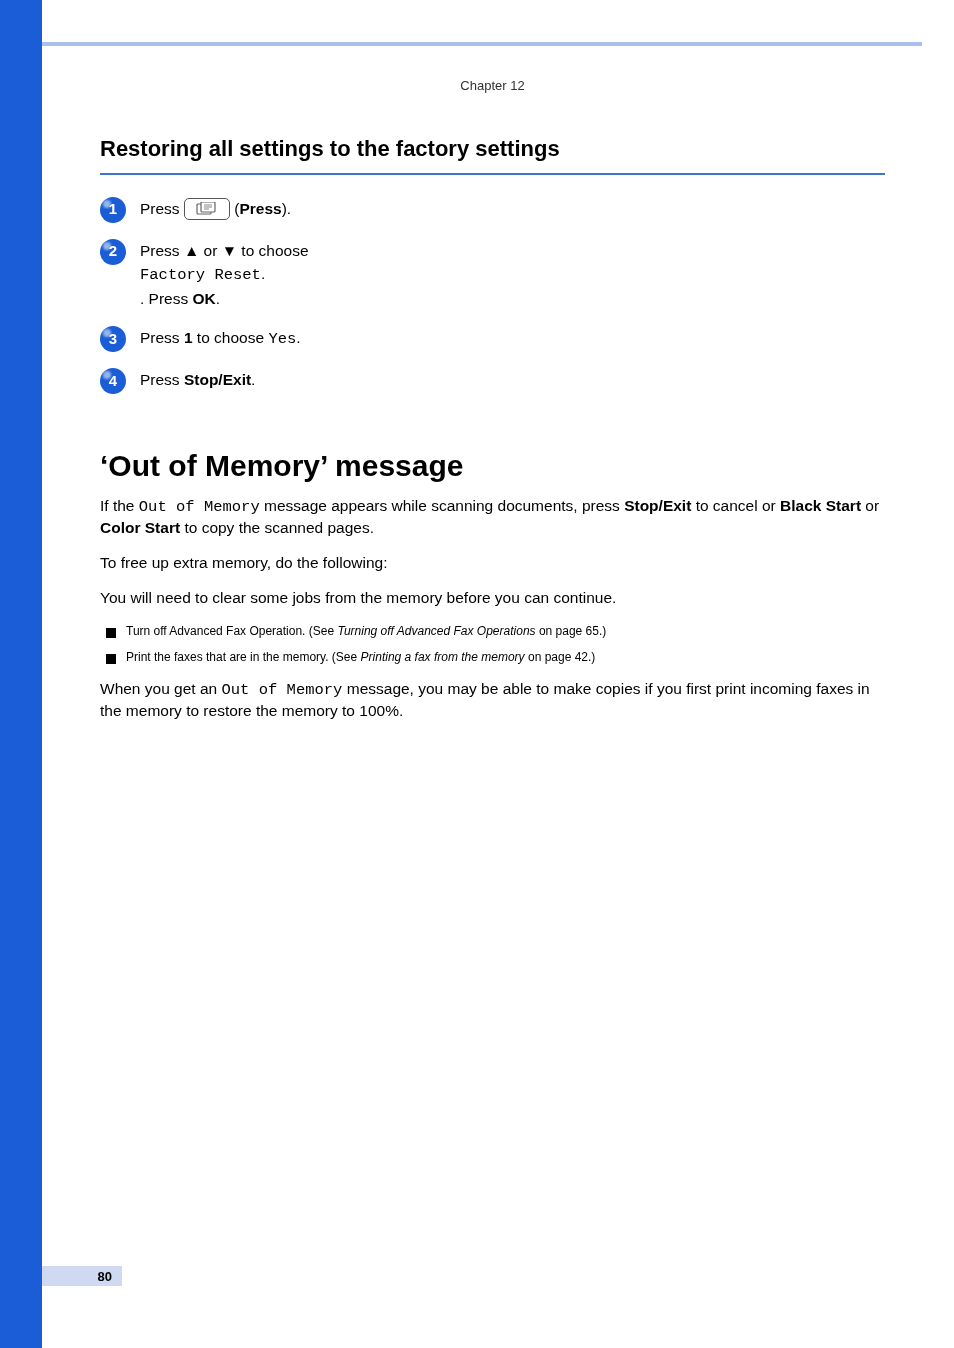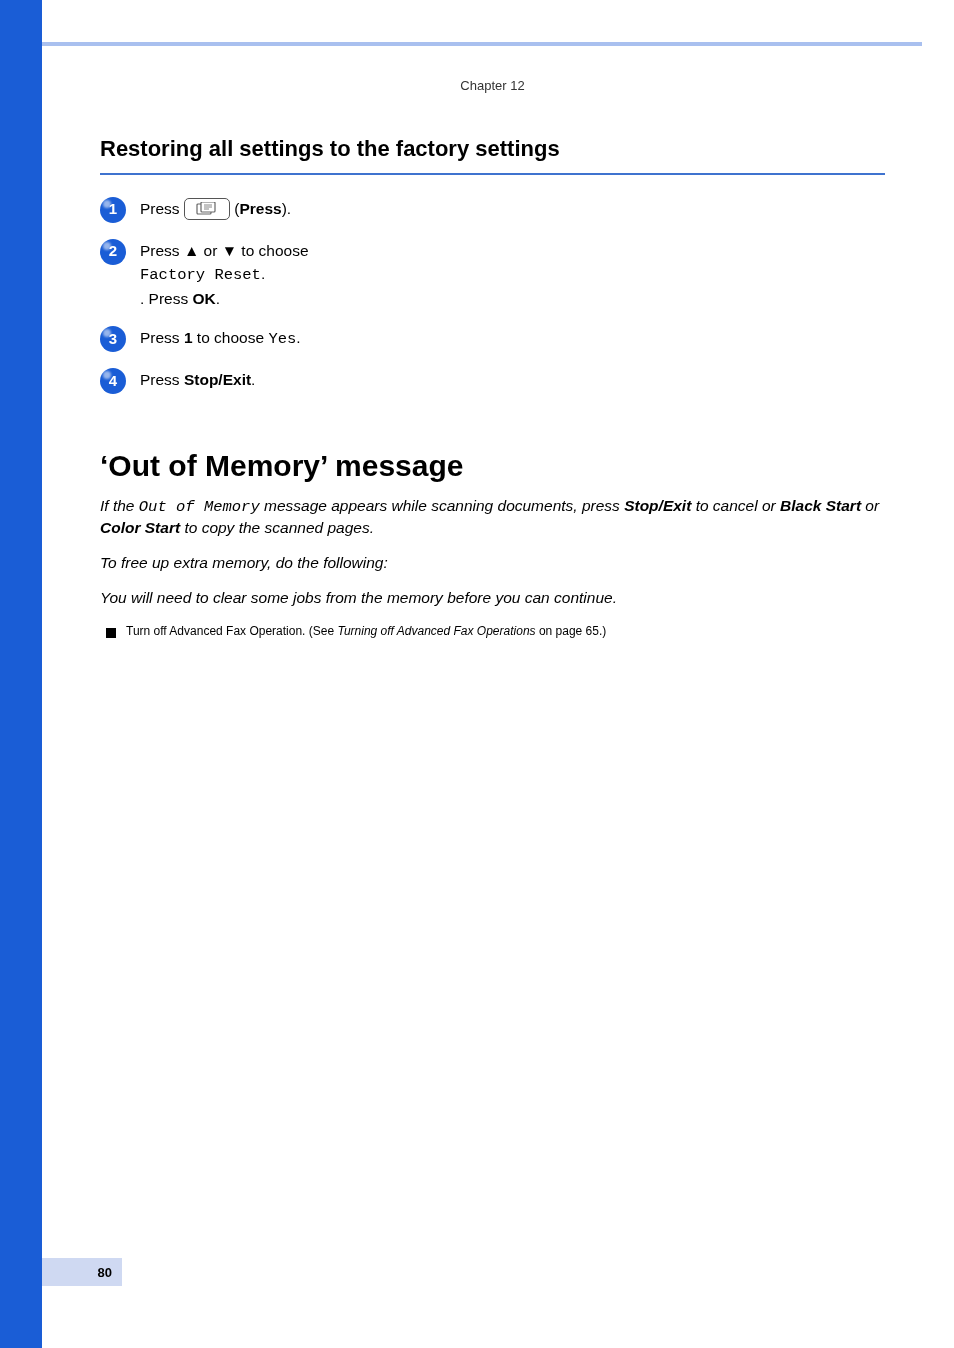--- a/index.html
+++ b/index.html
@@ -6,35 +6,35 @@
   html, body { width: 954px; height: 1348px; font-family: Arial, Helvetica, sans-serif; color: #000; background: #fff; }
   .blue-side { position: absolute; left: 0; top: 0; width: 42px; height: 1348px; background: #1a5dd6; }
   .top-thin { position: absolute; left: 42px; top: 42px; width: 880px; height: 4px; background: #a9c0ef; }
   .top-thin::before { content: ""; position: absolute; left: -42px; top: -42px; width: 42px; height: 46px; background: #1a5dd6; }
   .content { position: absolute; left: 100px; top: 78px; width: 785px; }
   .chapter { font-size: 13px; color: #333; margin-bottom: 42px; text-align: center; }
   .cols { display: flex; gap: 38px; flex-direction: column; }
   .col { flex: 1; }
   .h2 { font-size: 22px; font-weight: bold; line-height: 1.25; padding-bottom: 10px; border-bottom: 2px solid #3f73cf; margin-bottom: 22px; }
   .h1 { font-size: 30px; font-weight: bold; line-height: 1.2; margin-bottom: 12px; }
-  p { font-size: 15.5px; line-height: 1.35; margin-bottom: 14px; font-style: italic; }
+  p { font-size: 15.5px; line-height: 1.35; margin-bottom: 14px; }
   .steps { list-style: none; padding: 0; }
   .steps li { display: flex; align-items: flex-start; gap: 14px; margin-bottom: 16px; font-size: 15.5px; line-height: 1.5; }
   .num { flex: 0 0 26px; width: 26px; height: 26px; border-radius: 50%; background: #1a5dd6; color: #fff; font-weight: bold; font-size: 15px; display: flex; align-items: center; justify-content: center; position: relative; }
   .num::before { content: ""; position: absolute; left: 3px; top: 3px; width: 8px; height: 8px; border-radius: 50%; background: rgba(255,255,255,0.55); filter: blur(1px); }
   .btn-key { display: inline-flex; align-items: center; justify-content: center; border: 1.5px solid #555; border-radius: 5px; padding: 1px 10px; height: 22px; vertical-align: middle; background: #fff; }
   .btn-key svg { display: block; }
   .mono { font-family: "Courier New", Courier, monospace; }
   .bold { font-weight: bold; }
   .arrow { font-family: Arial; }
   .bullets { list-style: none; padding: 0; margin: 0 0 14px 0; }
   .bullets li { position: relative; padding-left: 26px; margin-bottom: 10px; font-size: 12px; line-height: 1.35; }
   .bullets li::before { content: ""; position: absolute; left: 6px; top: 5px; width: 10px; height: 10px; background: #000; }
   .italic { font-style: italic; }
-  .pagenum-bar { position: absolute; left: 42px; bottom: 62px; height: 28px; width: 80px; background: #cfd9f2; display: flex; align-items: center; justify-content: flex-end; padding-right: 10px; font-size: 13px; font-weight: bold; }
+  .pagenum-bar { position: absolute; left: 42px; bottom: 62px; height: 20px; width: 80px; background: #cfd9f2; display: flex; align-items: center; justify-content: flex-end; padding-right: 10px; font-size: 13px; font-weight: bold; }
 </style>
 </head>
 <body>
 
 <div class="blue-side"></div>
 <div class="top-thin"></div>
 
 <div class="content">
   <div class="chapter">Chapter 12</div>
 
@@ -87,21 +87,27 @@
         <span>If the </span><span class="mono">Out of Memory</span><span> message appears while scanning documents, press </span><span class="bold">Stop/Exit</span><span> to cancel or </span><span class="bold">Black Start</span><span> or </span><span class="bold">Color Start</span><span> to copy the scanned pages.</span>
       </p>
 
       <p>To free up extra memory, do the following:</p>
       <p>You will need to clear some jobs from the memory before you can continue.</p>
 
       <ul class="bullets">
         <li>
           <span>Turn off Advanced Fax Operation. (See </span><span class="italic">Turning off Advanced Fax Operations</span><span> on page 65.)</span>
         </li>
+        <li>
+          <span>Print the faxes that are in the memory. (See </span><span class="italic">Printing a fax from the memory</span><span> on page 42.)</span>
+        </li>
       </ul>
 
+      <p>
+        <span>When you get an </span><span class="mono">Out of Memory</span><span> message, you may be able to make copies if you first print incoming faxes in the memory to restore the memory to 100%.</span>
+      </p>
     </div>
   </div>
 </div>
 
 <div class="pagenum-bar">
   <span>80</span>
 </div>
 
 </body></html>

